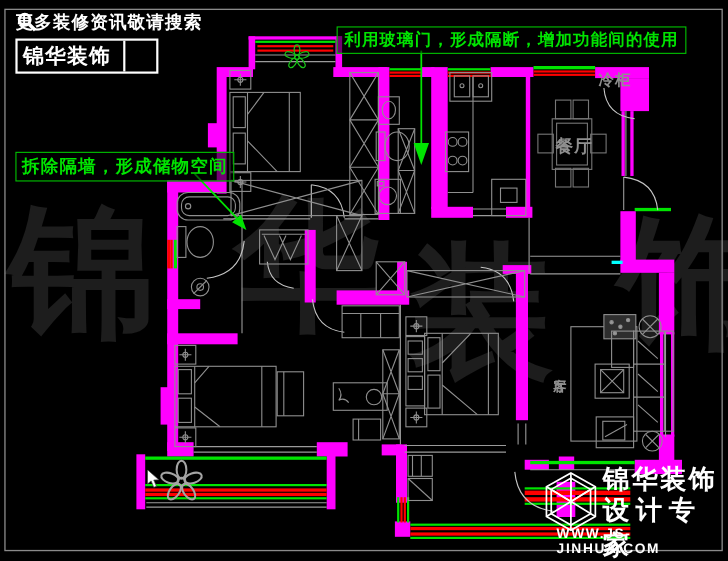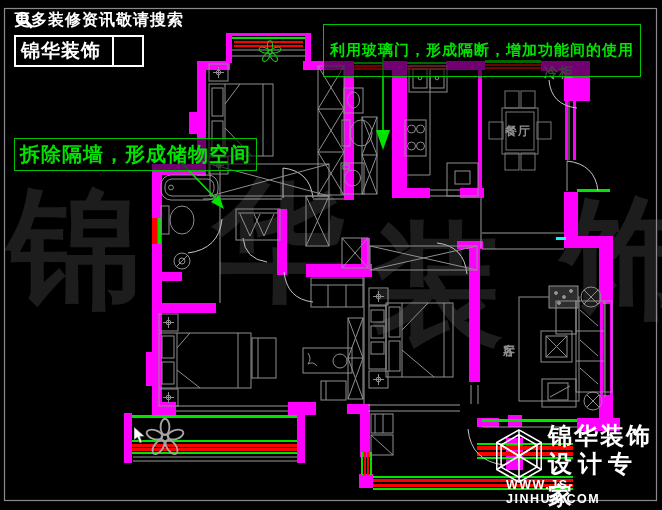--- a/index.html
+++ b/index.html
@@ -342,24 +342,24 @@
     </g>
 
     <g>
       <line class="leader" x1="383" y1="46" x2="383" y2="132"></line>
       <polygon class="ahead" points="376,130 390,130 383,150"></polygon>
       <line class="leader" x1="177" y1="158" x2="216" y2="199"></line>
       <polygon class="ahead" points="224,209 211,202 219,195"></polygon>
     </g>
   </svg>
 
-  <div class="ann" style="left:323px;top:24px;font-size:15px;letter-spacing:1px;padding:16px 6px;">利用玻璃门，形成隔断，增加功能间的使用</div>
-  <div class="ann" style="left:14px;top:138px;font-size:20px;letter-spacing:1px;padding:2px 5px;">拆除隔墙，形成储物空间</div>
-
-  <div class="roomlabel" style="left:505px;top:123px;font-size:12px;">餐厅</div>
+  <div class="ann" style="left:306px;top:24px;font-size:15px;letter-spacing:1px;padding:2px 6px;">利用玻璃门，形成隔断，增加功能间的使用</div>
+  <div class="ann" style="left:14px;top:138px;font-size:16px;letter-spacing:1px;padding:2px 5px;">拆除隔墙，形成储物空间</div>
+
+  <div class="roomlabel" style="left:505px;top:123px;font-size:16px;">餐厅</div>
   <div class="roomlabel" style="left:544px;top:64px;font-size:14px;">冷柜</div>
   <div class="roomlabel" id="lbl-living" style="left:500px;top:334px;font-size:12px;">客厅</div>
 
   <div id="hdr">
     <div class="tag">更多装修资讯敬请搜索</div>
     <div class="brandbox">
       <span class="brand">锦华装饰</span>
       <span class="sep"></span>
       <span class="mag">
         <svg width="20" height="20" viewBox="0 0 20 20">

